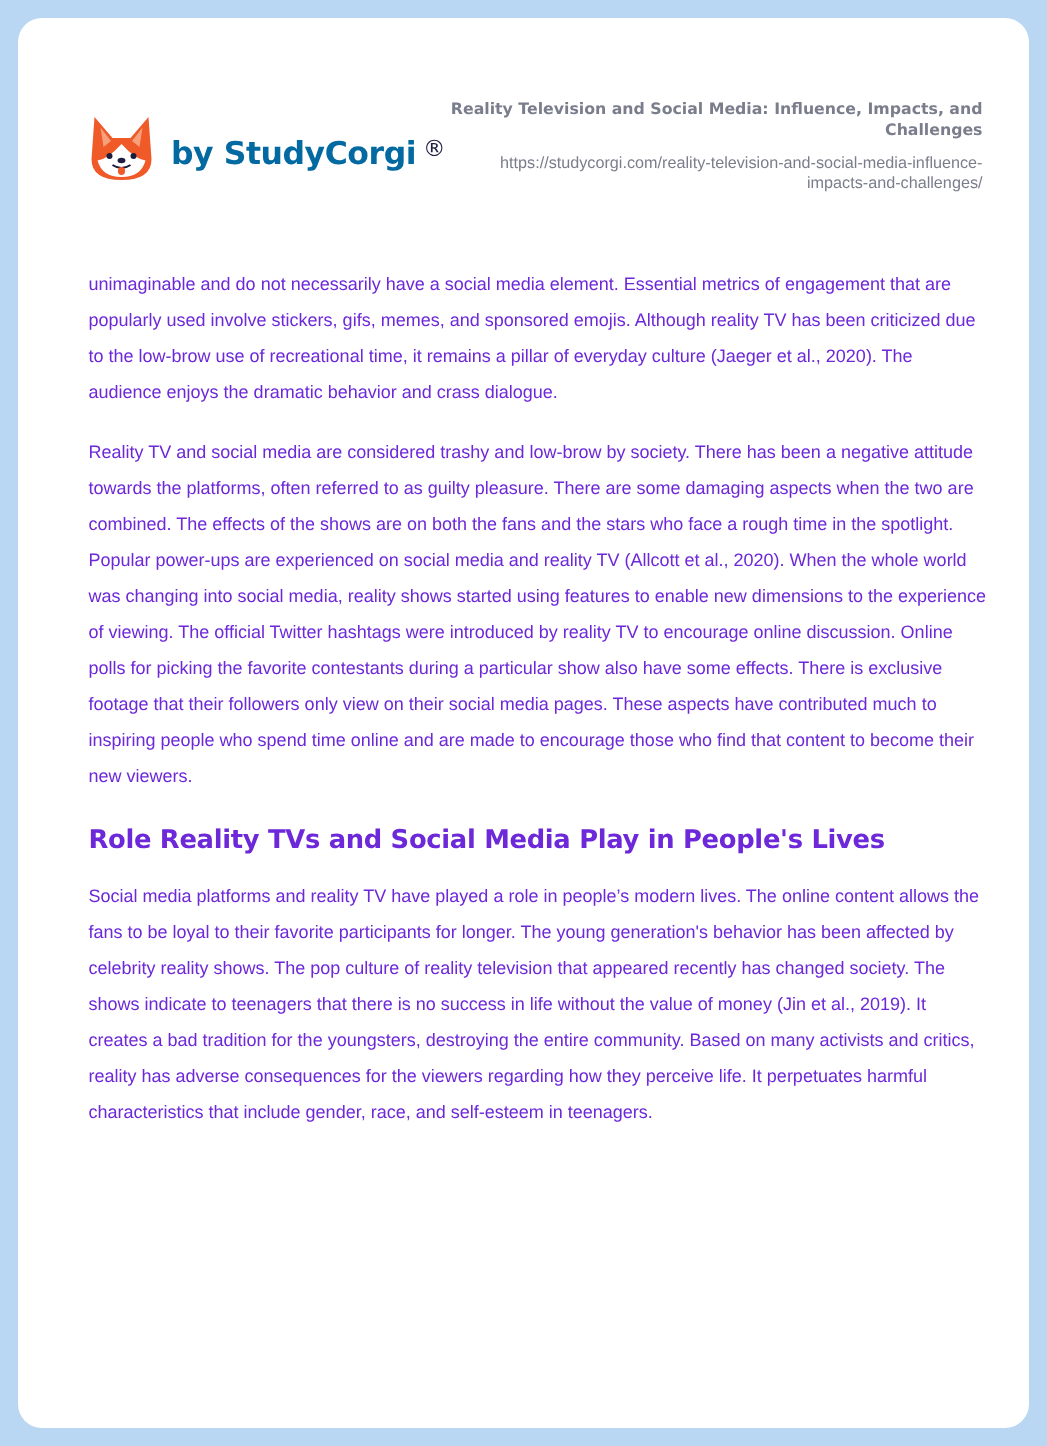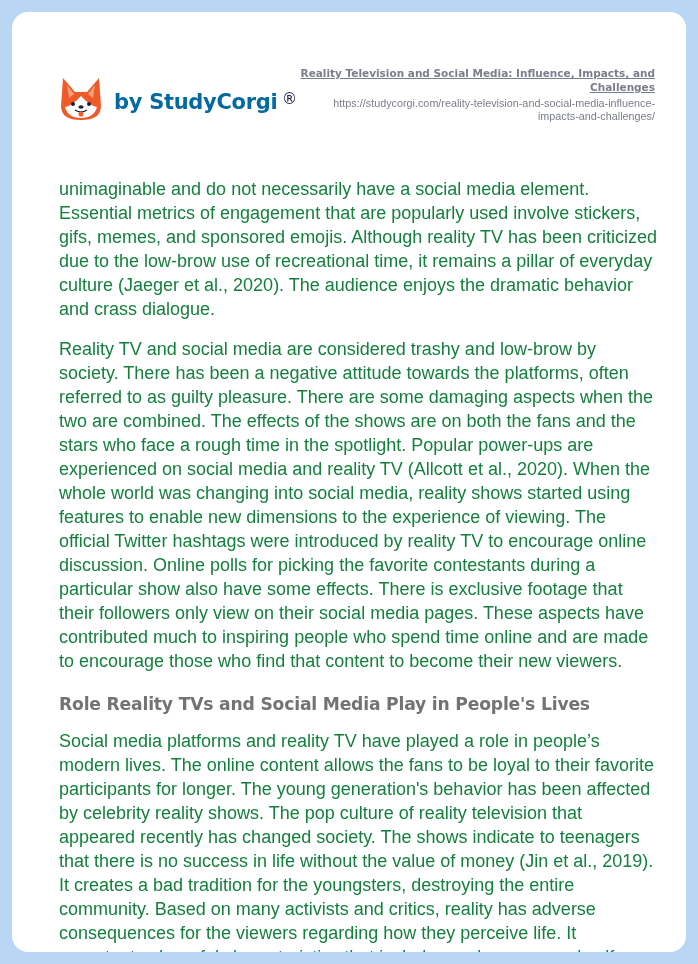--- a/index.html
+++ b/index.html
@@ -63,51 +63,50 @@
       top: 54px;
       width: 360px;
       text-align: right;
     }
     .meta-title {
       font-family: "DejaVu Sans", sans-serif;
       font-weight: bold;
       font-size: 10.5px;
       line-height: 14px;
       color: #7a7d8c;
-      text-decoration: underline;
     }
     .meta-url {
-      margin-top: 3px;
+      margin-top: 9px;
       font-family: "Liberation Sans", sans-serif;
       font-size: 10.8px;
       line-height: 13px;
       color: #7a7d8c;
       text-decoration: none;
       display: block;
     }
     .content {
       position: absolute;
       left: 47px;
       top: 165px;
       width: 600px;
     }
     .content p {
       margin: 0 0 16px 0;
       font-family: "Liberation Sans", sans-serif;
-      font-size: 18px;
+      font-size: 12px;
       line-height: 24px;
-      color: #15803d;
+      color: #6d28d9;
     }
     .content h2 {
       margin: 20px 0 14px 0;
       font-family: "DejaVu Sans", sans-serif;
       font-weight: bold;
       font-size: 17.2px;
       line-height: 22px;
-      color: #737373;
+      color: #6d28d9;
       letter-spacing: -0.2px;
     }
   </style>
 </head>
 <body>
 
 <div class="card">
 
   <div class="header">
     <div class="logo">

